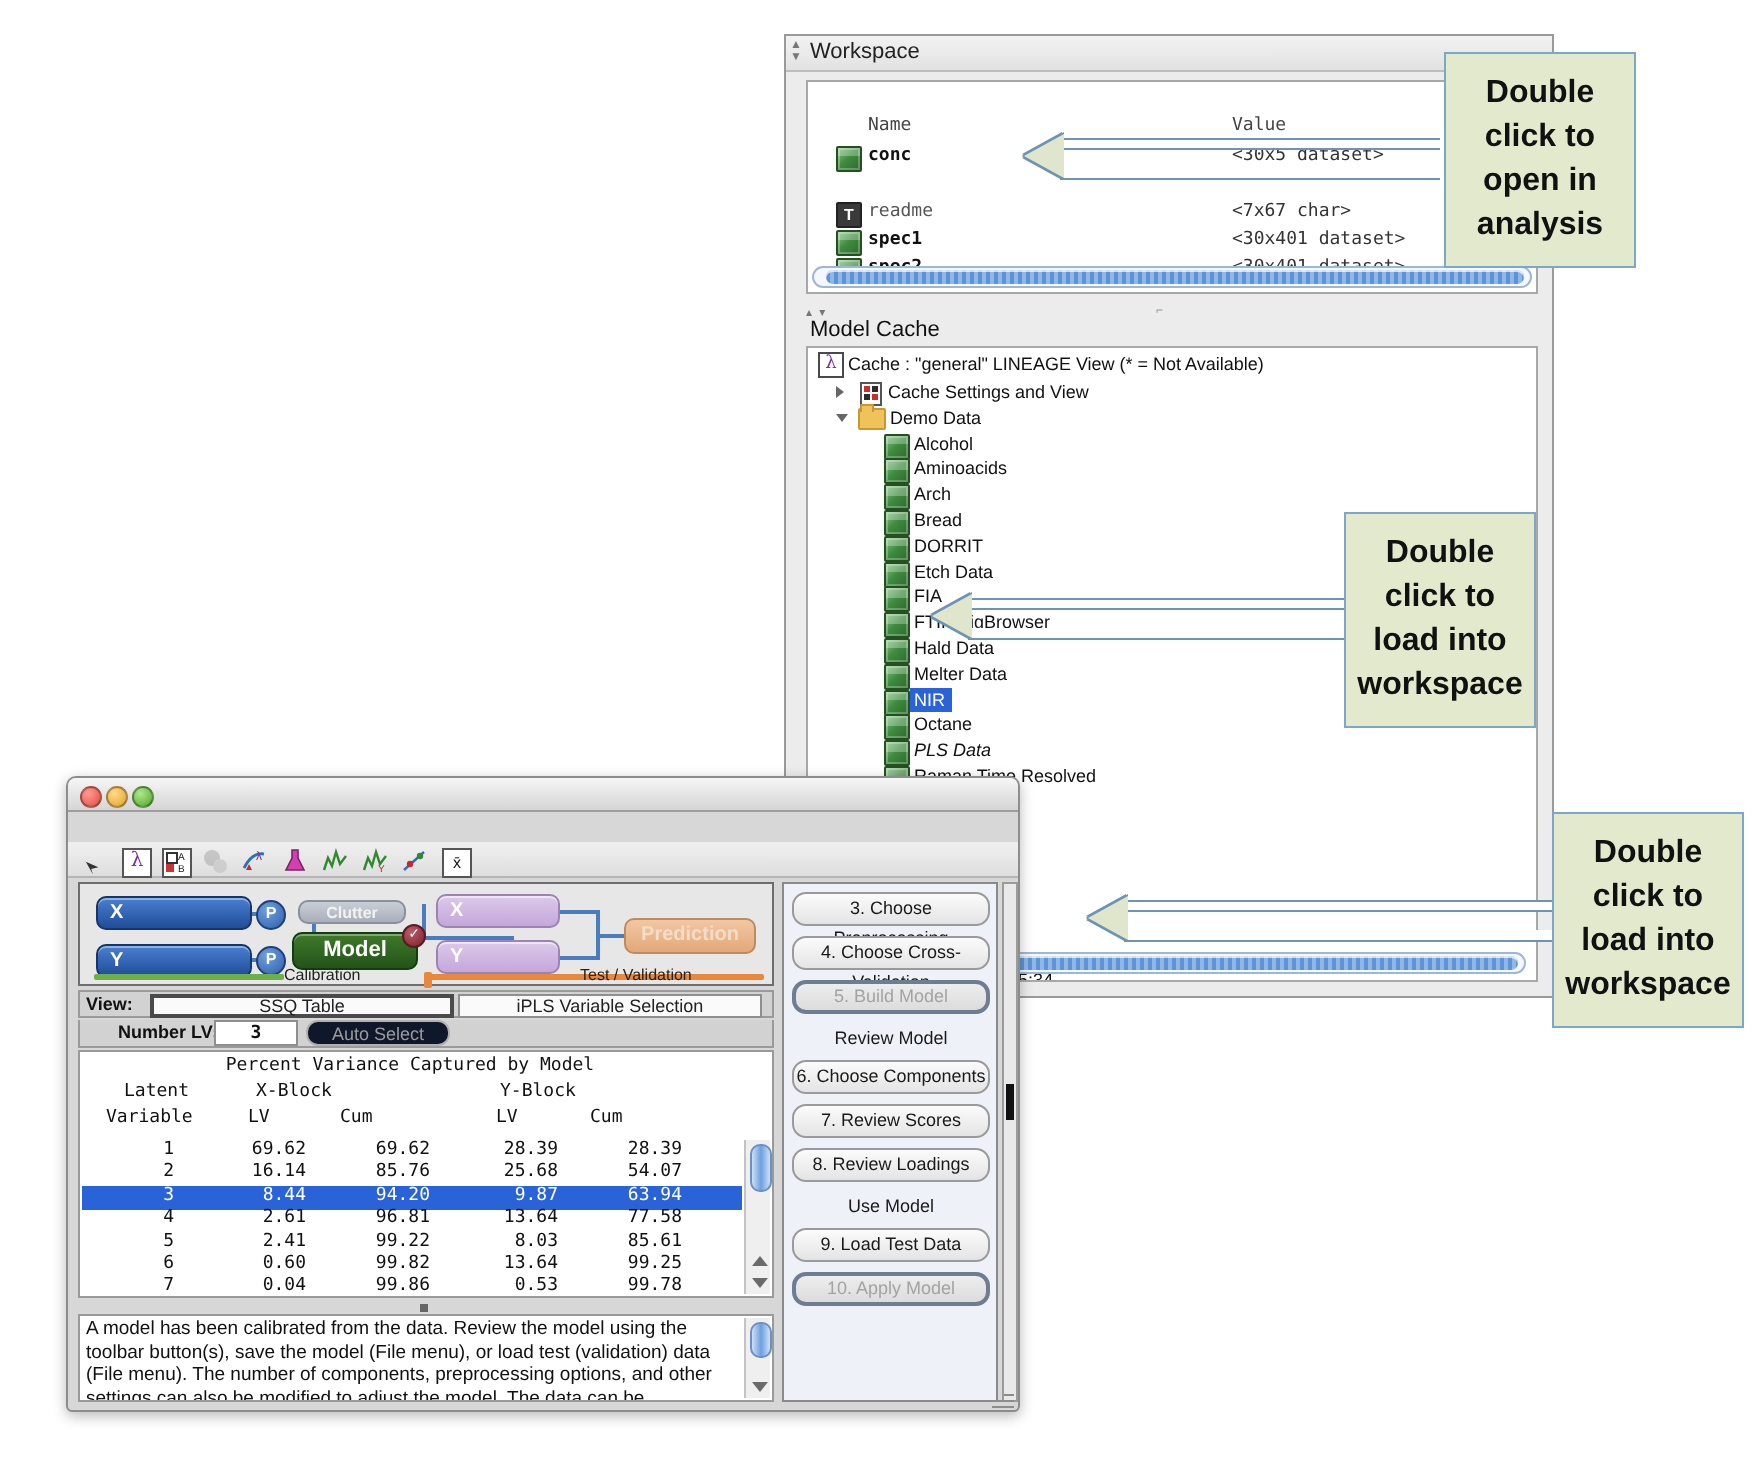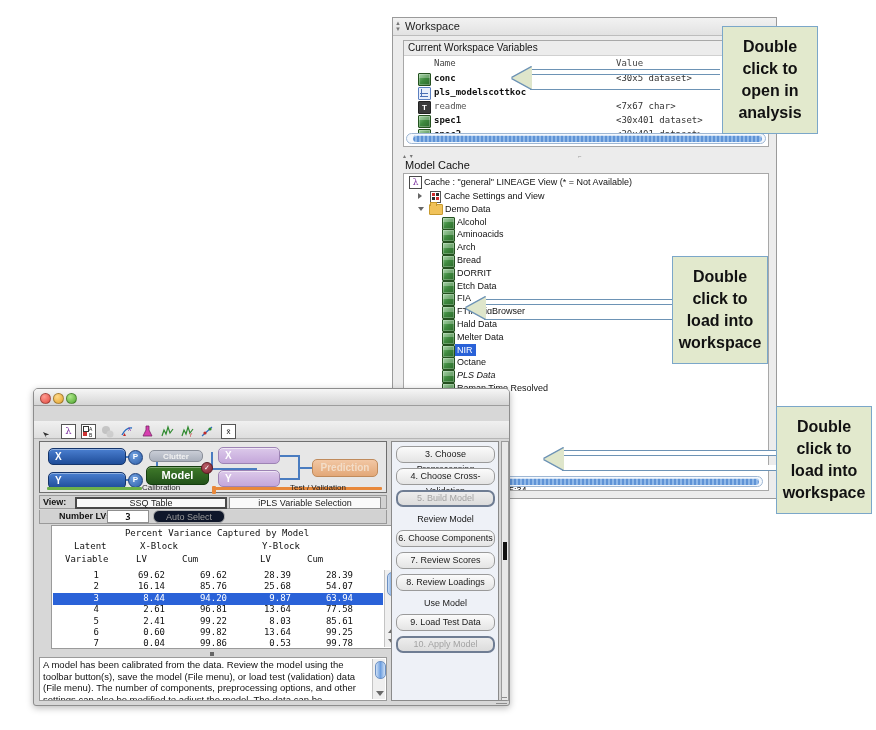--- a/index.html
+++ b/index.html
@@ -268,21 +268,21 @@
     text-align:center;line-height:12px;color:#111;
   }
   #auto-select{
     position:absolute;left:113px;top:0;width:72px;height:13px;
     background:#0f172a;border:1px solid #b0b0b0;border-radius:6px;box-sizing:border-box;
     font-size:9px;text-align:center;line-height:12px;color:#9b9b9b;
   }
 
   #table-area{
     position:absolute;left:5px;top:136px;width:348px;height:124px;
-    background:#ffffff;border:1px solid #9a9a9a;box-sizing:border-box;overflow:hidden;margin-left:12px;
+    background:#ffffff;border:1px solid #9a9a9a;box-sizing:border-box;overflow:hidden;
   }
   .mono{font-family:"DejaVu Sans Mono",monospace;}
   #tbl-title{position:absolute;left:0;width:330px;top:2px;text-align:center;font-size:9px;color:#111;}
   .hdr{position:absolute;font-size:9px;color:#111;}
   #tbl-rows{position:absolute;left:1px;top:44px;width:330px;}
   .drow{position:absolute;height:12px;left:0;width:330px;font-size:9px;color:#111;}
   .drow.hl{background:#2a62d8;color:#fff;}
   .cell{position:absolute;text-align:right;}
   .vsb{
     position:absolute;right:1px;top:44px;width:13px;bottom:1px;
@@ -334,39 +334,29 @@
 <body>
 
 <div class="abs" id="workspace-window">
 
   <div id="ws-titlebar">
     <div class="mini-arrows">▲<br>▼</div>
     <div id="ws-title-text">Workspace</div>
   </div>
 
   <div id="ws-vars-panel">
-    <div id="ws-vars-header">
-      <span>Current Workspace Variables</span>
-    </div>
     <div class="col-head" style="left:30px;">Name</div>
     <div class="col-head" style="left:212px;">Value</div>
 
     <div class="ws-row" style="top:31px;">
       <div class="ws-ico">
           <div class="cube"></div>
         </div>
       <div class="ws-name">conc</div>
       <div class="ws-val">&lt;30x5 dataset&gt;</div>
-    </div>
-    <div class="ws-row" style="top:45px;">
-      <div class="ws-ico">
-          <div class="modelico"></div>
-        </div>
-      <div class="ws-name">pls_modelscottkoc</div>
-      <div class="ws-val"></div>
     </div>
     <div class="ws-row" style="top:59px;">
       <div class="ws-ico">
           <div class="textico">T</div>
         </div>
       <div class="ws-name dim">readme</div>
       <div class="ws-val">&lt;7x67 char&gt;</div>
     </div>
     <div class="ws-row" style="top:73px;">
       <div class="ws-ico">

